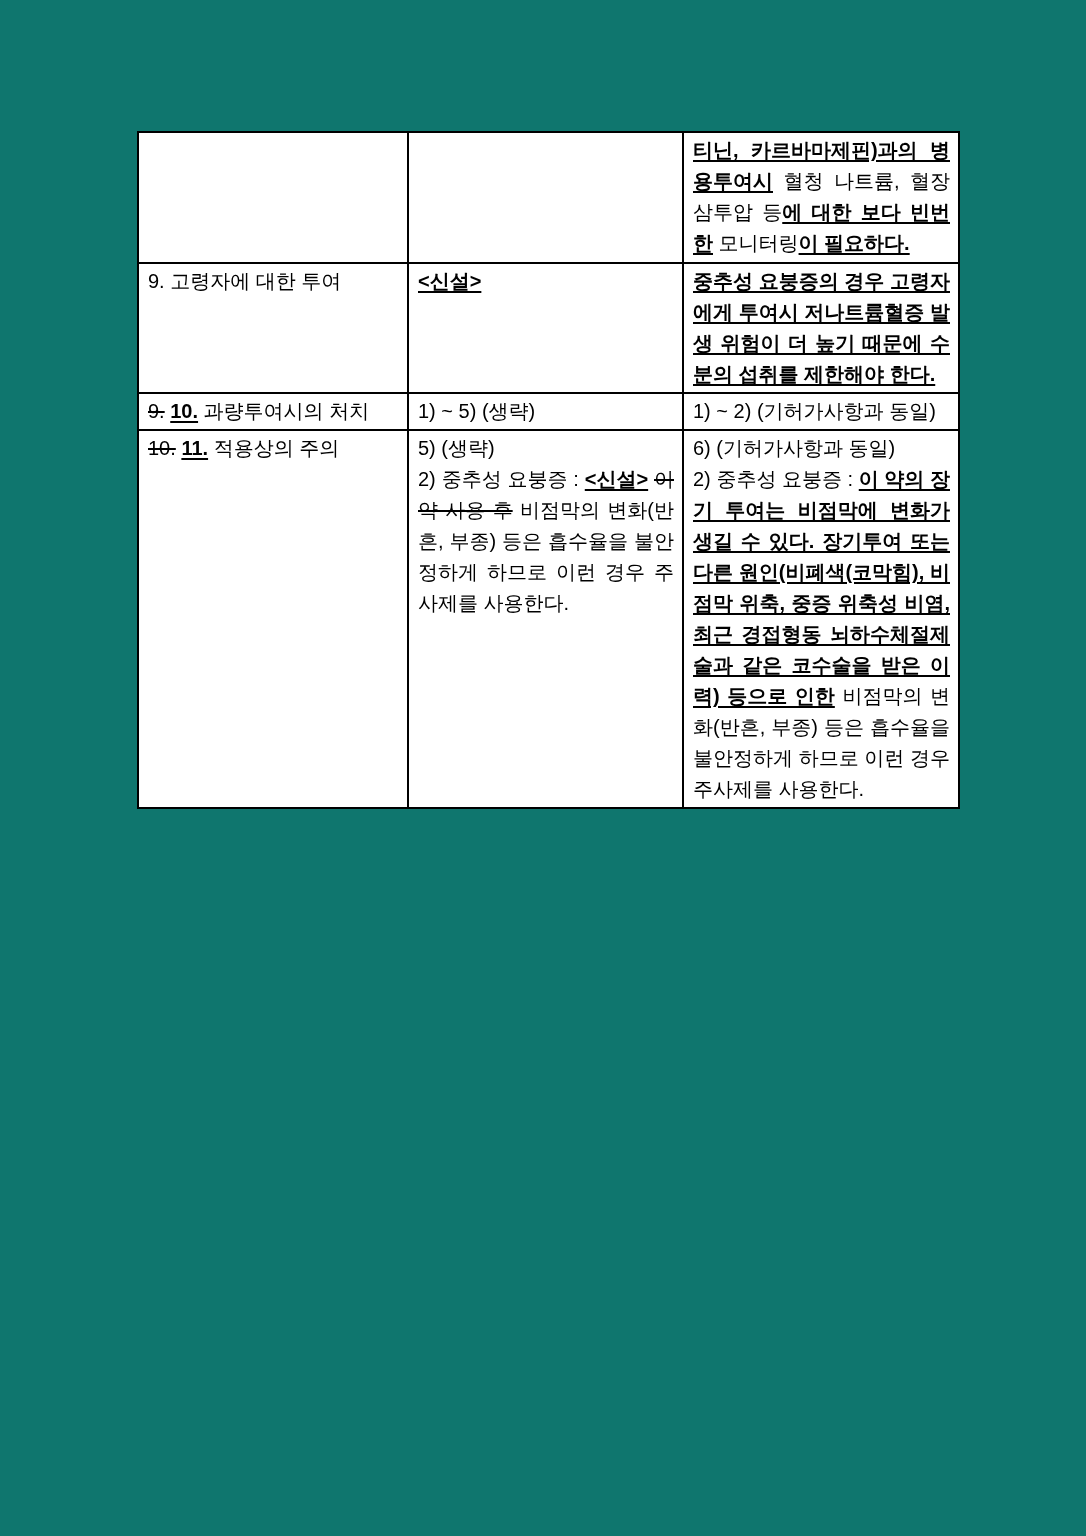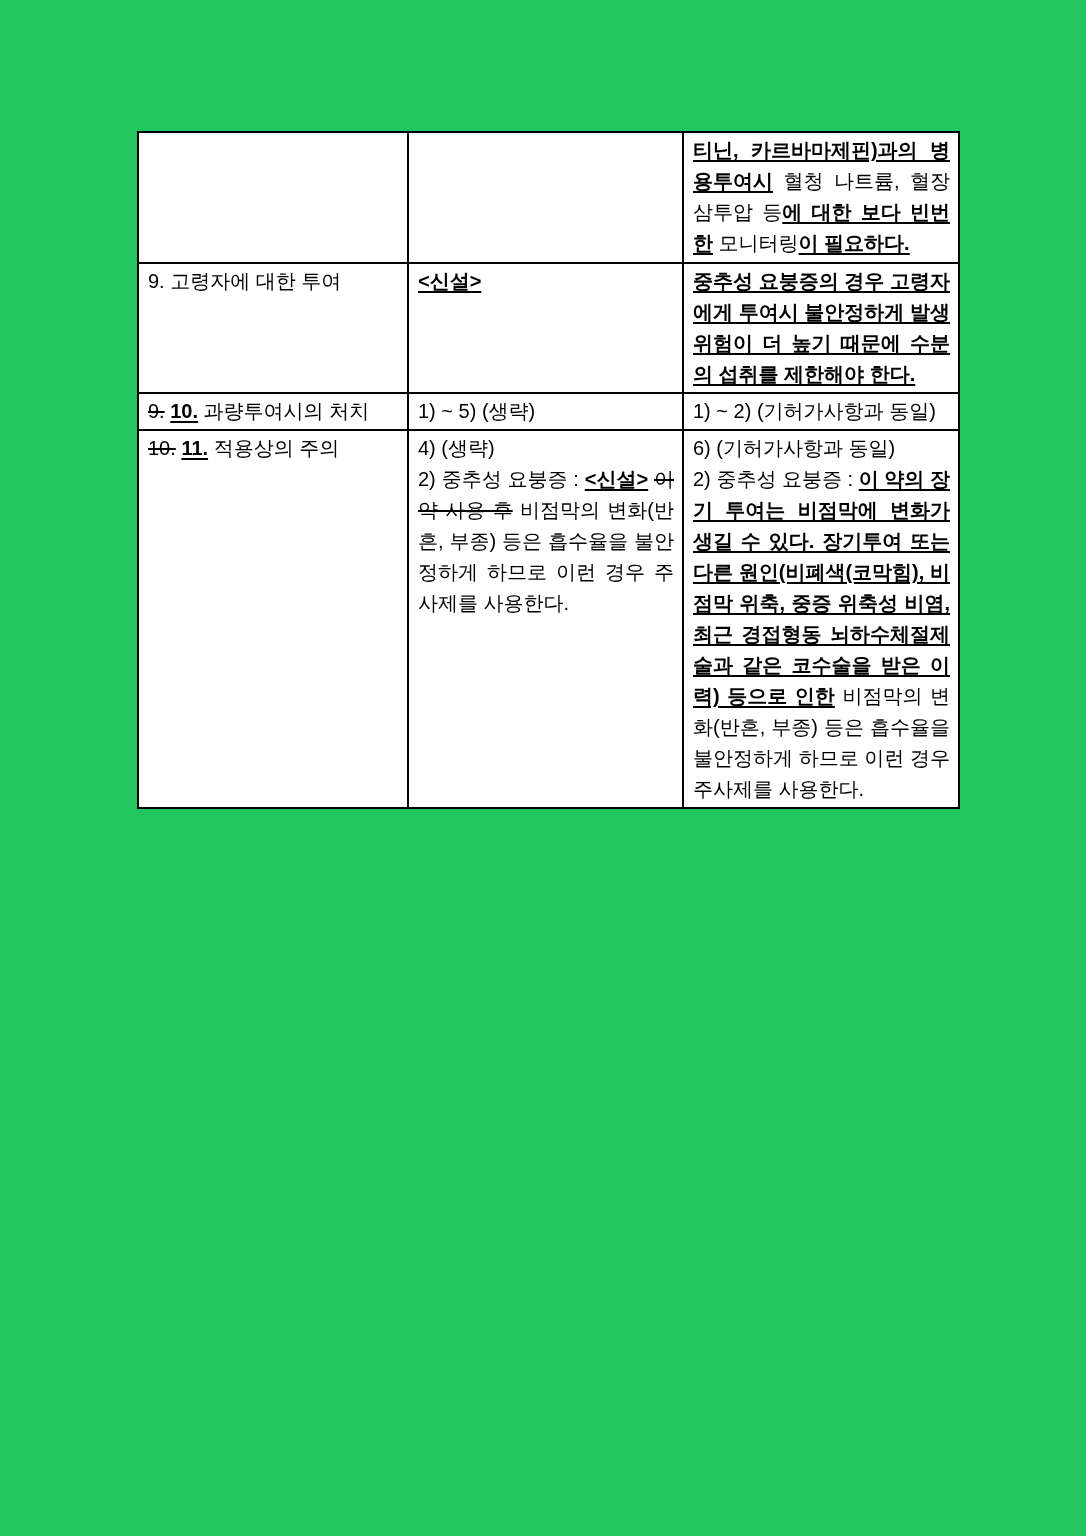--- a/index.html
+++ b/index.html
@@ -5,21 +5,21 @@
   * { margin: 0; padding: 0; box-sizing: border-box; }
   html, body {
     width: 1086px; height: 1536px;
     background: #ffffff;
     font-family: "Liberation Sans", "DejaVu Sans", sans-serif;
     color: #000000;
   }
   .page {
     position: relative;
     width: 1086px; height: 1536px;
-    background: #22c55e;
+    background: #0f766e;
     overflow: hidden;
   }
   table.rev-table {
     position: absolute;
     left: 137px; top: 131px;
     width: 821px;
     border-collapse: collapse;
     table-layout: fixed;
     background: #ffffff;
   }
@@ -74,40 +74,40 @@
           </td>
       </tr>
       <tr class="r2">
         <td>
             <div class="para"><span class="seg-n">9. 고령자에 대한 투여</span></div>
           </td>
         <td>
             <div class="para"><span class="seg-bu">&lt;신설&gt;</span></div>
           </td>
         <td>
-            <div class="para"><span class="seg-bu">중추성 요붕증의 경우 고령자에게 투여시 불안정하게 발생 위험이 더 높기 때문에 수분의 섭취를 제한해야 한다.</span></div>
+            <div class="para"><span class="seg-bu">중추성 요붕증의 경우 고령자에게 투여시 저나트륨혈증 발생 위험이 더 높기 때문에 수분의 섭취를 제한해야 한다.</span></div>
           </td>
       </tr>
       <tr class="r3">
         <td>
             <div class="para"><span class="seg-st">9.</span><span class="seg-n"> </span><span class="seg-bu">10.</span><span class="seg-n"> 과량투여시의 처치</span></div>
           </td>
         <td>
             <div class="para"><span class="seg-n">1) ~ 5) (생략)</span></div>
           </td>
         <td>
             <div class="para"><span class="seg-n">1) ~ 2) (기허가사항과 동일)</span></div>
           </td>
       </tr>
       <tr class="r4">
         <td>
             <div class="para"><span class="seg-st">10.</span><span class="seg-n"> </span><span class="seg-bu">11.</span><span class="seg-n"> 적용상의 주의</span></div>
           </td>
         <td>
-            <div class="para"><span class="seg-n">4) (생략)</span></div>
+            <div class="para"><span class="seg-n">5) (생략)</span></div>
             <div class="para"><span class="seg-n">2) 중추성 요붕증 : </span><span class="seg-bu">&lt;신설&gt;</span><span class="seg-n"> </span><span class="seg-st">이 약 사용 후</span><span class="seg-n"> 비점막의 변화(반흔, 부종) 등은 흡수율을 불안정하게 하므로 이런 경우 주사제를 사용한다.</span></div>
           </td>
         <td>
             <div class="para"><span class="seg-n">6) (기허가사항과 동일)</span></div>
             <div class="para"><span class="seg-n">2) 중추성 요붕증 : </span><span class="seg-bu">이 약의 장기 투여는 비점막에 변화가 생길 수 있다. 장기투여 또는 다른 원인(비폐색(코막힘), 비점막 위축, 중증 위축성 비염, 최근 경접형동 뇌하수체절제술과 같은 코수술을 받은 이력) 등으로 인한</span><span class="seg-n"> 비점막의 변화(반흔, 부종) 등은 흡수율을 불안정하게 하므로 이런 경우 주사제를 사용한다.</span></div>
           </td>
       </tr>
     </tbody>
   </table>
 </div>

